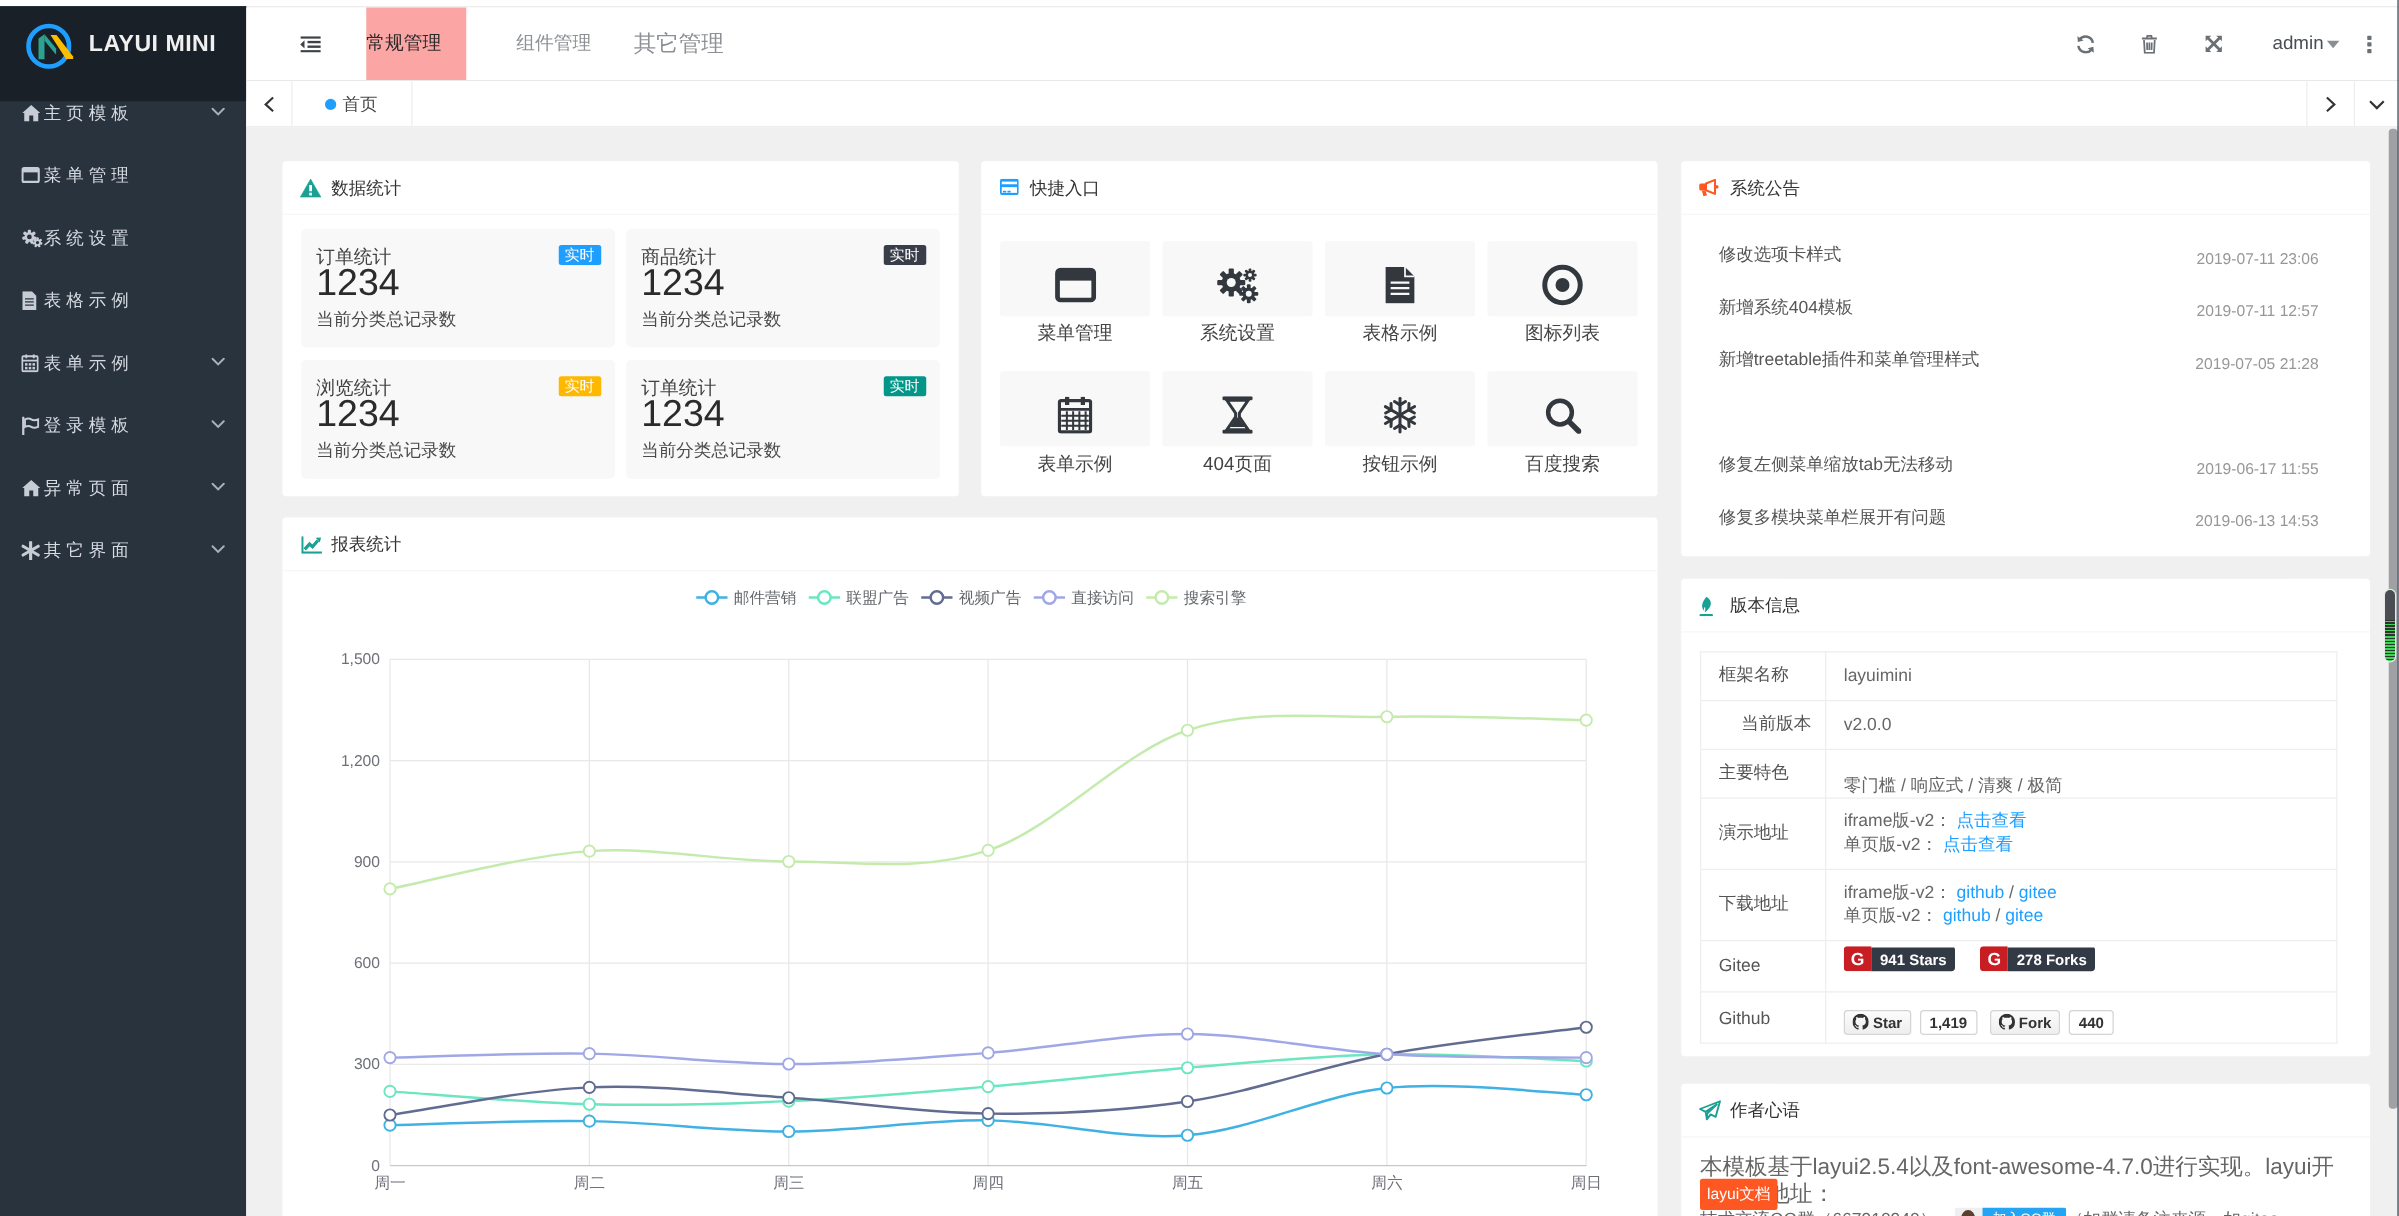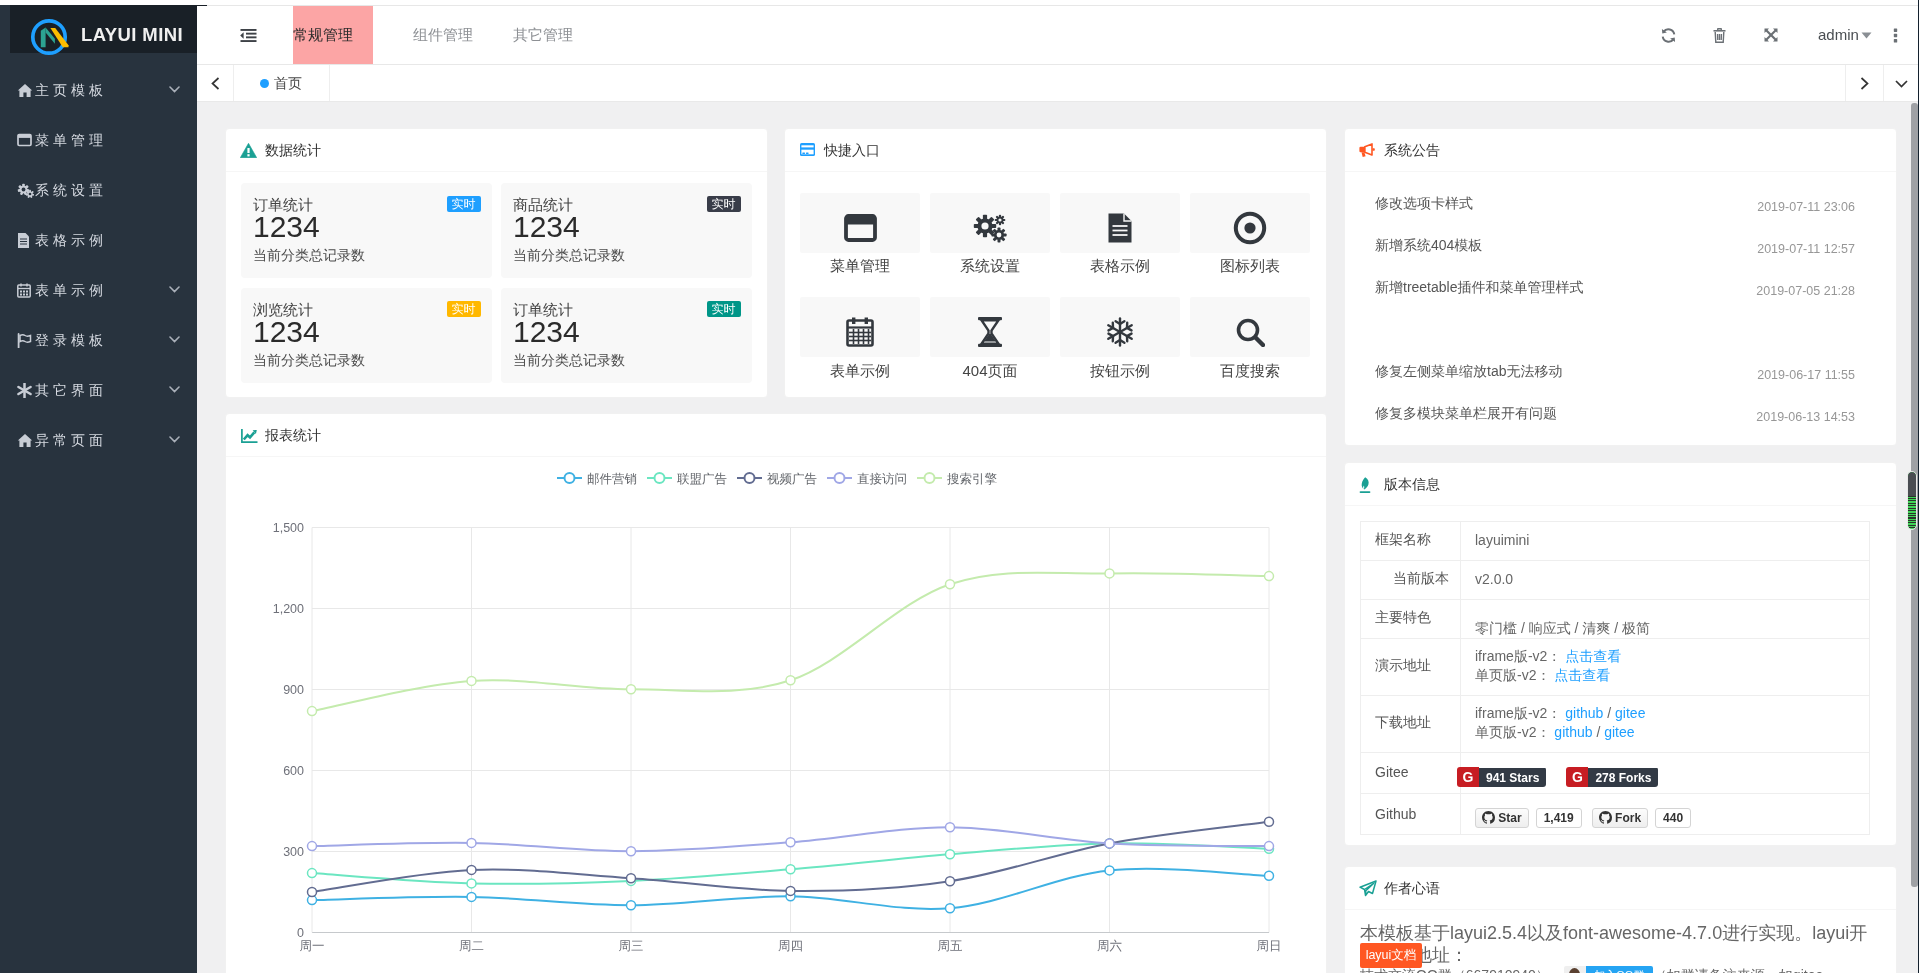--- a/index.html
+++ b/index.html
@@ -23,21 +23,21 @@
 .micon{position:absolute;left:17px;top:18px;line-height:0}
 .annrow{position:absolute;left:30px;right:41px;height:42px;line-height:42px;font-size:14px;color:#565656}
 .anndate{position:absolute;right:0;top:4px;font-size:12.5px;color:#979797}
 .vlabel{color:#555;font-size:14px}
 .vval{color:#666;font-size:14px}
 a.blue{color:#1E9FFF;text-decoration:none}
 </style></head><body>
 <div id="page">
 <div class="abs" style="left:197px;top:5px;width:1722px;height:1px;background:#e7e7e7"></div>
     <div class="abs" style="left:0;top:5px;width:197px;height:968px;background:#28333E">
-      <div class="abs" style="left:10px;top:0;width:197px;height:48px;background:#192027">
+      <div class="abs" style="left:0;top:0;width:197px;height:76px;background:#192027">
         <svg class="abs" style="left:18px;top:10.5px" width="42" height="42" viewBox="0 0 42 42">
 <circle cx="21" cy="21" r="16.2" fill="none" stroke="#1E9FFF" stroke-width="3.7"></circle>
 <path d="M12.8,31.3 L12.8,14.8 L17.6,11.4 L17.6,31.3 Z" fill="#2ca392"></path>
 <path d="M17.6,11.4 L26.9,22.8 L26.9,27.8 L17.6,16.5 Z" fill="#2ca392"></path>
 <path d="M22.4,12 L27.2,12 L40.5,29.2 L40.5,31.2 L34.8,31.2 Z" fill="#fcbd00"></path>
 </svg>
         <div class="abs" style="left:71px;top:0;height:60px;line-height:60px;font-size:18.5px;font-weight:bold;color:#f0f0f0;letter-spacing:0.4px">LAYUI MINI</div>
       </div>
       <div class="abs" style="left:0;top:60px;width:197px">
         <div class="mitem">
@@ -118,56 +118,56 @@
           <span class="micon"><svg width="15" height="15" viewBox="0 0 15 15">
               <line x1="1.6" y1="1" x2="1.6" y2="14.5" stroke="#c8cdd5" stroke-width="1.8" stroke-linecap="round"></line>
               <path d="M3 2.5 C5 1.5 6.5 1.5 8 2.5 C9.5 3.5 11 3.5 13.5 2.5 L13.5 8.5 C11 9.5 9.5 9.5 8 8.5 C6.5 7.5 5 7.5 3 8.5 Z" fill="none" stroke="#c8cdd5" stroke-width="1.5"></path>
             </svg></span>
           <span class="mtext">登录模板</span>
           <span class="mchev"><svg width="11" height="7" viewBox="0 0 11 7">
               <path d="M1 1 L5.5 5.5 L10 1" fill="none" stroke="#aab0b9" stroke-width="1.6" stroke-linecap="round"></path>
             </svg></span>
         </div>
         <div class="mitem">
+          <span class="micon"><svg width="16" height="15" viewBox="0 0 16 15">
+              <path d="M8 1 L15.2 7.4 L13.6 7.4 L13.6 14 L9.6 14 L9.6 9.4 L6.4 9.4 L6.4 14 L2.4 14 L2.4 7.4 L0.8 7.4 Z" fill="#c8cdd5"></path>
+            </svg></span>
+          <span class="mtext">异常页面</span>
+          <span class="mchev"><svg width="11" height="7" viewBox="0 0 11 7">
+              <path d="M1 1 L5.5 5.5 L10 1" fill="none" stroke="#aab0b9" stroke-width="1.6" stroke-linecap="round"></path>
+            </svg></span>
+        </div>
+        <div class="mitem">
           <span class="micon"><svg width="15" height="15" viewBox="0 0 15 15">
               <g stroke="#c8cdd5" stroke-width="2.5" stroke-linecap="round">
                 <line x1="7.50" y1="14.50" x2="7.50" y2="0.50"></line>
                 <line x1="1.44" y1="11.00" x2="13.56" y2="4.00"></line>
                 <line x1="1.44" y1="4.00" x2="13.56" y2="11.00"></line>
               </g>
             </svg></span>
           <span class="mtext">其它界面</span>
-          <span class="mchev"><svg width="11" height="7" viewBox="0 0 11 7">
-              <path d="M1 1 L5.5 5.5 L10 1" fill="none" stroke="#aab0b9" stroke-width="1.6" stroke-linecap="round"></path>
-            </svg></span>
-        </div>
-        <div class="mitem">
-          <span class="micon"><svg width="16" height="15" viewBox="0 0 16 15">
-              <path d="M8 1 L15.2 7.4 L13.6 7.4 L13.6 14 L9.6 14 L9.6 9.4 L6.4 9.4 L6.4 14 L2.4 14 L2.4 7.4 L0.8 7.4 Z" fill="#c8cdd5"></path>
-            </svg></span>
-          <span class="mtext">异常页面</span>
           <span class="mchev"><svg width="11" height="7" viewBox="0 0 11 7">
               <path d="M1 1 L5.5 5.5 L10 1" fill="none" stroke="#aab0b9" stroke-width="1.6" stroke-linecap="round"></path>
             </svg></span>
         </div>
       </div>
     </div>
     <div class="abs" style="left:197px;top:6px;width:1722px;height:59px;background:#fff;border-bottom:1px solid #e8e8e8"></div>
     <svg class="abs" style="left:240px;top:29px" width="17" height="13" viewBox="0 0 17 13">
 <g fill="#3e4247">
         <rect x="0.5" y="0" width="16" height="1.9"></rect>
         <rect x="6" y="3.7" width="10.5" height="1.9"></rect>
         <rect x="6" y="7.4" width="10.5" height="1.9"></rect>
         <rect x="0.5" y="11.1" width="16" height="1.9"></rect>
         <path d="M3.6 3.2 L3.6 9.8 L0.2 6.5 Z"></path>
       </g>
     </svg>
     <div class="abs" style="left:293px;top:6px;width:80px;height:58px;background:#fca5a5;text-align:left;line-height:58px;font-size:15px;color:#2b2b2b">常规管理</div>
     <div class="abs" style="left:393px;top:6px;width:100px;height:58px;text-align:center;line-height:58px;font-size:15px;color:#8d9094">组件管理</div>
-    <div class="abs" style="left:493px;top:6px;width:100px;height:58px;text-align:center;line-height:58px;font-size:15px;color:#8d9094">其它管理</div>
+    <div class="abs" style="left:493px;top:6px;width:100px;height:58px;text-align:center;line-height:58px;font-size:18px;color:#8d9094">其它管理</div>
     <svg class="abs" style="left:1661px;top:28px" width="15" height="15" viewBox="0 0 15 15">
 <g fill="none" stroke="#6b7075" stroke-width="2.0">
         <path d="M13.3 6.3 A6 6 0 0 0 2.6 3.6"></path>
         <path d="M1.7 8.7 A6 6 0 0 0 12.4 11.4"></path>
       </g>
 <path d="M0.9 0.9 L1.3 5.6 L5.9 4.4 Z" fill="#6b7075"></path>
       <path d="M14.1 14.1 L13.7 9.4 L9.1 10.6 Z" fill="#6b7075"></path>
     </svg>
     <svg class="abs" style="left:1713px;top:28px" width="13" height="15" viewBox="0 0 13 15">
 <g fill="none" stroke="#6b7075" stroke-width="1.4">
@@ -526,21 +526,21 @@
       <div class="abs" style="left:130px;top:174.5px;height:57px;display:flex;align-items:center; line-height:19px;font-size:14px;color:#666">
         <span class="vval">iframe版-v2：&nbsp;<a class="blue">点击查看</a><br>单页版-v2：&nbsp;<a class="blue">点击查看</a></span>
       </div>
       <div class="abs" style="left:15px;top:231.5px;width:510px;height:1px;background:#eee"></div>
       <div class="abs vlabel" style="left:30px;top:231.5px;height:57px;display:flex;align-items:center">下载地址</div>
       <div class="abs" style="left:130px;top:231.5px;height:57px;display:flex;align-items:center; line-height:19px;font-size:14px;color:#666">
         <span class="vval">iframe版-v2：&nbsp;<a class="blue">github</a> / <a class="blue">gitee</a><br>单页版-v2：&nbsp;<a class="blue">github</a> / <a class="blue">gitee</a></span>
       </div>
       <div class="abs" style="left:15px;top:288.5px;width:510px;height:1px;background:#eee"></div>
       <div class="abs vlabel" style="left:30px;top:288.5px;height:41px;display:flex;align-items:center">Gitee</div>
-      <div class="abs" style="left:112px;top:288.5px;height:41px;display:flex;align-items:center;font-size:14px;color:#666">
+      <div class="abs" style="left:130px;top:288.5px;height:41px;display:flex;align-items:flex-start;font-size:14px;color:#666">
         <span style="position:relative;top:5px"><span style="display:inline-block;height:20px;line-height:20px;vertical-align:middle;border-radius:3px;overflow:hidden;font-size:12px;font-weight:bold"><span style="display:inline-block;background:#c71d23;color:#fff;width:22px;text-align:center;font-size:14px;font-weight:bold">G</span><span style="display:inline-block;background:#323a45;color:#fff;padding:0 7px">941 Stars</span></span><span style="display:inline-block;width:20px"></span><span style="display:inline-block;height:20px;line-height:20px;vertical-align:middle;border-radius:3px;overflow:hidden;font-size:12px;font-weight:bold"><span style="display:inline-block;background:#c71d23;color:#fff;width:22px;text-align:center;font-size:14px;font-weight:bold">G</span><span style="display:inline-block;background:#323a45;color:#fff;padding:0 7px">278 Forks</span></span></span>
       </div>
       <div class="abs" style="left:15px;top:329.5px;width:510px;height:1px;background:#eee"></div>
       <div class="abs vlabel" style="left:30px;top:329.5px;height:42px;display:flex;align-items:center">Github</div>
       <div class="abs" style="left:130px;top:329.5px;height:42px;display:flex;align-items:center;font-size:14px;color:#666">
         <span style="position:relative;top:4px"><span style="display:inline-block;border:1px solid #d4d4d4;border-radius:3px;height:20px;line-height:18px;font-size:12px;font-weight:bold;color:#333;vertical-align:middle;background:linear-gradient(#fcfcfc,#eee);padding:0 6px"><svg width="13" height="13" viewBox="0 0 16 16" style="vertical-align:-2px">
               <path fill="#333" d="M8 0C3.58 0 0 3.58 0 8c0 3.54 2.29 6.53 5.47 7.59.4.07.55-.17.55-.38 0-.19-.01-.82-.01-1.49-2.01.37-2.53-.49-2.69-.94-.09-.23-.48-.94-.82-1.13-.28-.15-.68-.52-.01-.53.63-.01 1.08.58 1.23.82.72 1.21 1.87.87 2.33.66.07-.52.28-.87.51-1.07-1.78-.2-3.64-.89-3.64-3.95 0-.87.31-1.59.82-2.15-.08-.2-.36-1.02.08-2.12 0 0 .67-.21 2.2.82.64-.18 1.32-.27 2-.27s1.36.09 2 .27c1.53-1.04 2.2-.82 2.2-.82.44 1.1.16 1.92.08 2.12.51.56.82 1.27.82 2.15 0 3.07-1.87 3.75-3.65 3.95.29.25.54.73.54 1.48 0 1.07-.01 1.93-.01 2.2 0 .21.15.46.55.38A8.01 8.01 0 0 0 16 8c0-4.42-3.58-8-8-8z"></path>
             </svg> Star</span><span style="display:inline-block;width:7px"></span><span style="display:inline-block;border:1px solid #d4d4d4;border-radius:3px;height:20px;line-height:18px;font-size:12px;font-weight:bold;color:#333;vertical-align:middle;background:#fff;padding:0 7px">1,419</span><span style="display:inline-block;width:10px"></span><span style="display:inline-block;border:1px solid #d4d4d4;border-radius:3px;height:20px;line-height:18px;font-size:12px;font-weight:bold;color:#333;vertical-align:middle;background:linear-gradient(#fcfcfc,#eee);padding:0 6px"><svg width="13" height="13" viewBox="0 0 16 16" style="vertical-align:-2px">
               <path fill="#333" d="M8 0C3.58 0 0 3.58 0 8c0 3.54 2.29 6.53 5.47 7.59.4.07.55-.17.55-.38 0-.19-.01-.82-.01-1.49-2.01.37-2.53-.49-2.69-.94-.09-.23-.48-.94-.82-1.13-.28-.15-.68-.52-.01-.53.63-.01 1.08.58 1.23.82.72 1.21 1.87.87 2.33.66.07-.52.28-.87.51-1.07-1.78-.2-3.64-.89-3.64-3.95 0-.87.31-1.59.82-2.15-.08-.2-.36-1.02.08-2.12 0 0 .67-.21 2.2.82.64-.18 1.32-.27 2-.27s1.36.09 2 .27c1.53-1.04 2.2-.82 2.2-.82.44 1.1.16 1.92.08 2.12.51.56.82 1.27.82 2.15 0 3.07-1.87 3.75-3.65 3.95.29.25.54.73.54 1.48 0 1.07-.01 1.93-.01 2.2 0 .21.15.46.55.38A8.01 8.01 0 0 0 16 8c0-4.42-3.58-8-8-8z"></path>
             </svg> Fork</span><span style="display:inline-block;width:7px"></span><span style="display:inline-block;border:1px solid #d4d4d4;border-radius:3px;height:20px;line-height:18px;font-size:12px;font-weight:bold;color:#333;vertical-align:middle;background:#fff;padding:0 7px">440</span></span>

